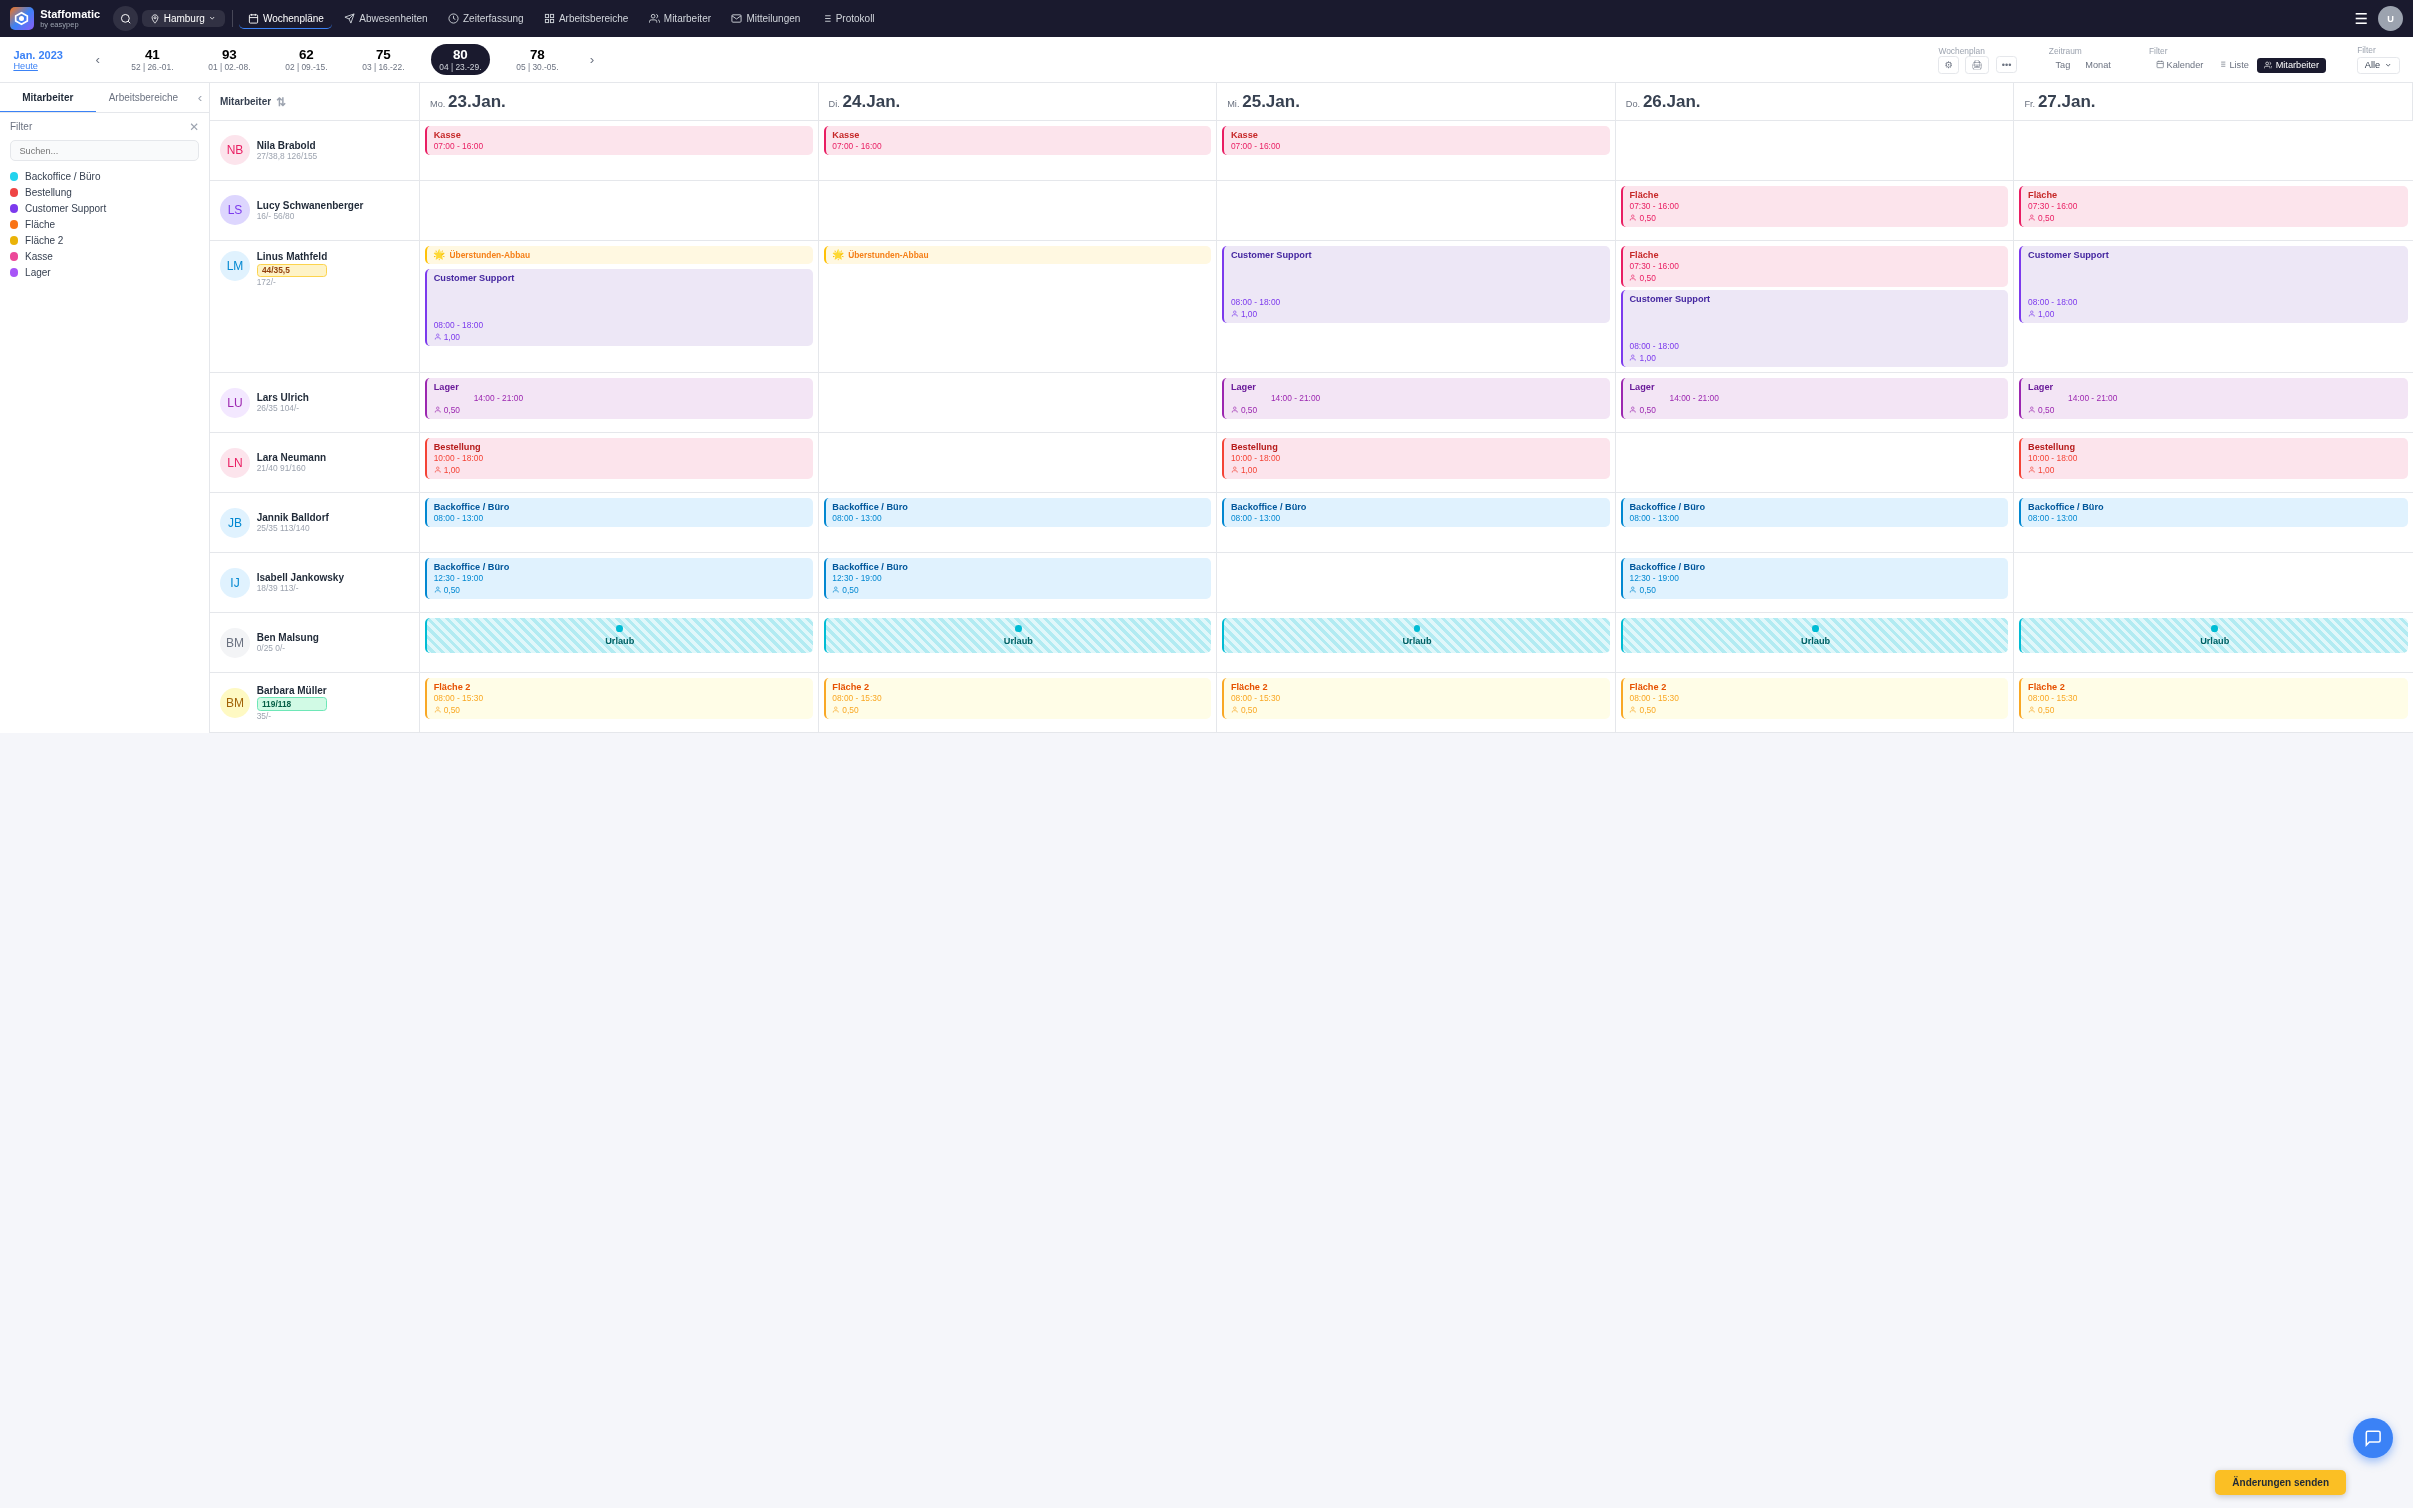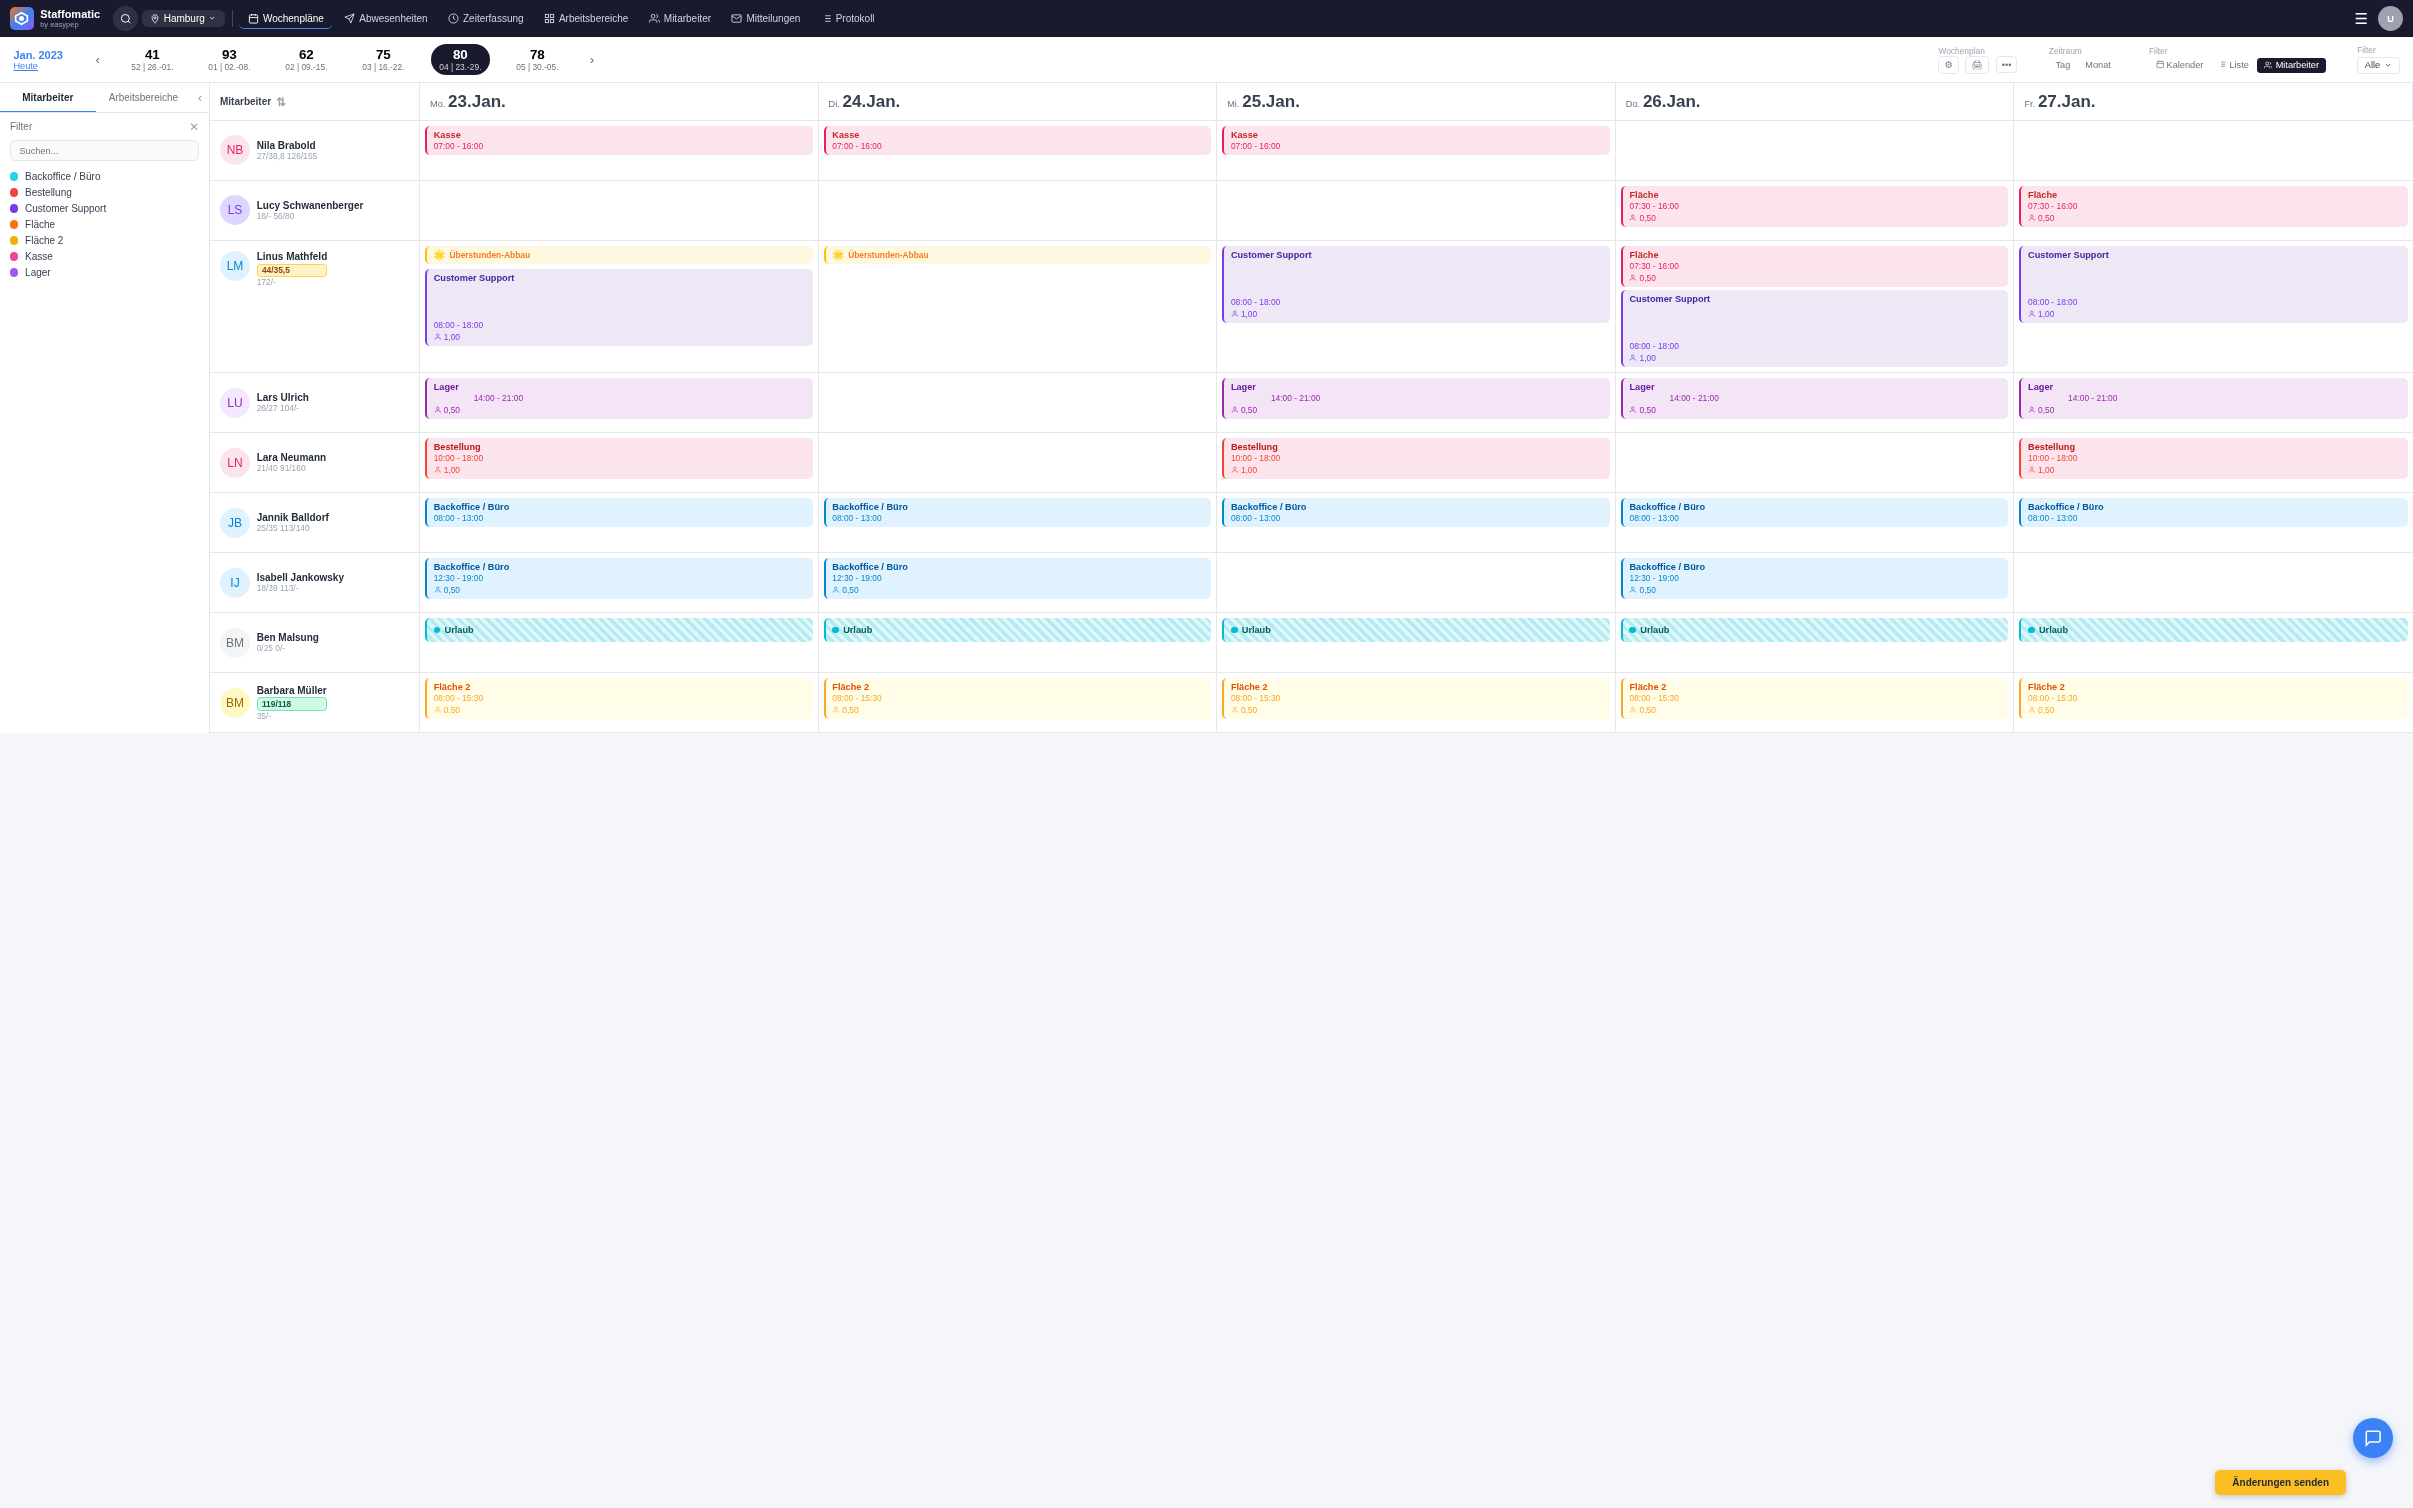--- a/index.html
+++ b/index.html
@@ -107,21 +107,21 @@
     .bestellung { background: #fce4ec; border-left: 2.5px solid #f44336; }
     .bestellung .shift-type { color: #b71c1c; }
     .bestellung .shift-time { color: #f44336; }
     .bestellung .shift-person { color: #f44336; }
 
     .backoffice { background: #e0f2fe; border-left: 2.5px solid #0288d1; }
     .backoffice .shift-type { color: #01579b; }
     .backoffice .shift-time { color: #0288d1; }
     .backoffice .shift-person { color: #0288d1; }
 
-    .urlaub { background: repeating-linear-gradient(45deg, #e0f7fa, #e0f7fa 3.4px, #b2ebf2 3.4px, #b2ebf2 6.7px); border-left: 2.5px solid #00bcd4; border-radius: 5px; padding: 6.7px; display: flex; align-items: center; gap: 4.2px; }
+    .urlaub { background: repeating-linear-gradient(45deg, #e0f7fa, #e0f7fa 3.4px, #b2ebf2 3.4px, #b2ebf2 6.7px); border-left: 2.5px solid #00bcd4; border-radius: 5px; padding: 6.7px; display: flex; align-items: center; gap: 4.2px; flex-direction: column; }
     .urlaub-dot { width: 6.7px; height: 6.7px; border-radius: 50%; background: #00bcd4; }
     .urlaub-text { font-size: 9.2px; font-weight: 600; color: #006064; }
 
     .flache2 { background: #fffde7; border-left: 2.5px solid #f9a825; }
     .flache2 .shift-type { color: #e65100; }
     .flache2 .shift-time { color: #f9a825; }
     .flache2 .shift-person { color: #f9a825; }
 
     .uberstunden { background: #fff8e1; border-left: 2.5px solid #ffc107; border-radius: 5px; padding: 3.4px 6.7px; display: flex; align-items: center; gap: 3.4px; font-size: 8.4px; color: #f57f17; font-weight: 600; margin-bottom: 1.7px; }
     .uberstunden-icon { font-size: 10px; }
@@ -541,21 +541,21 @@
             </div>
           </div>
         </div>
       </div>
 
       <div class="cal-row">
         <div class="employee-cell">
           <div class="emp-avatar" style="background:#f3e8ff;color:#9c27b0;">LU</div>
           <div class="emp-info">
             <span class="emp-name">Lars Ulrich</span>
-            <span class="emp-stats">26/27   104/-</span>
+            <span class="emp-stats">26/35   104/-</span>
           </div>
         </div>
         <div class="day-cell">
           <div class="shift-card lager">
             <div class="shift-type">Lager</div>
             <div class="shift-time">14:00 - 21:00</div>
             <div class="shift-person">
               <svg width="7.5" height="7.5" viewBox="0 0 24 24" fill="none" stroke="currentColor" stroke-width="2">
                   <path d="M20 21v-2a4 4 0 00-4-4H8a4 4 0 00-4 4v2M12 11a4 4 0 100-8 4 4 0 000 8z"></path>
                 </svg>

